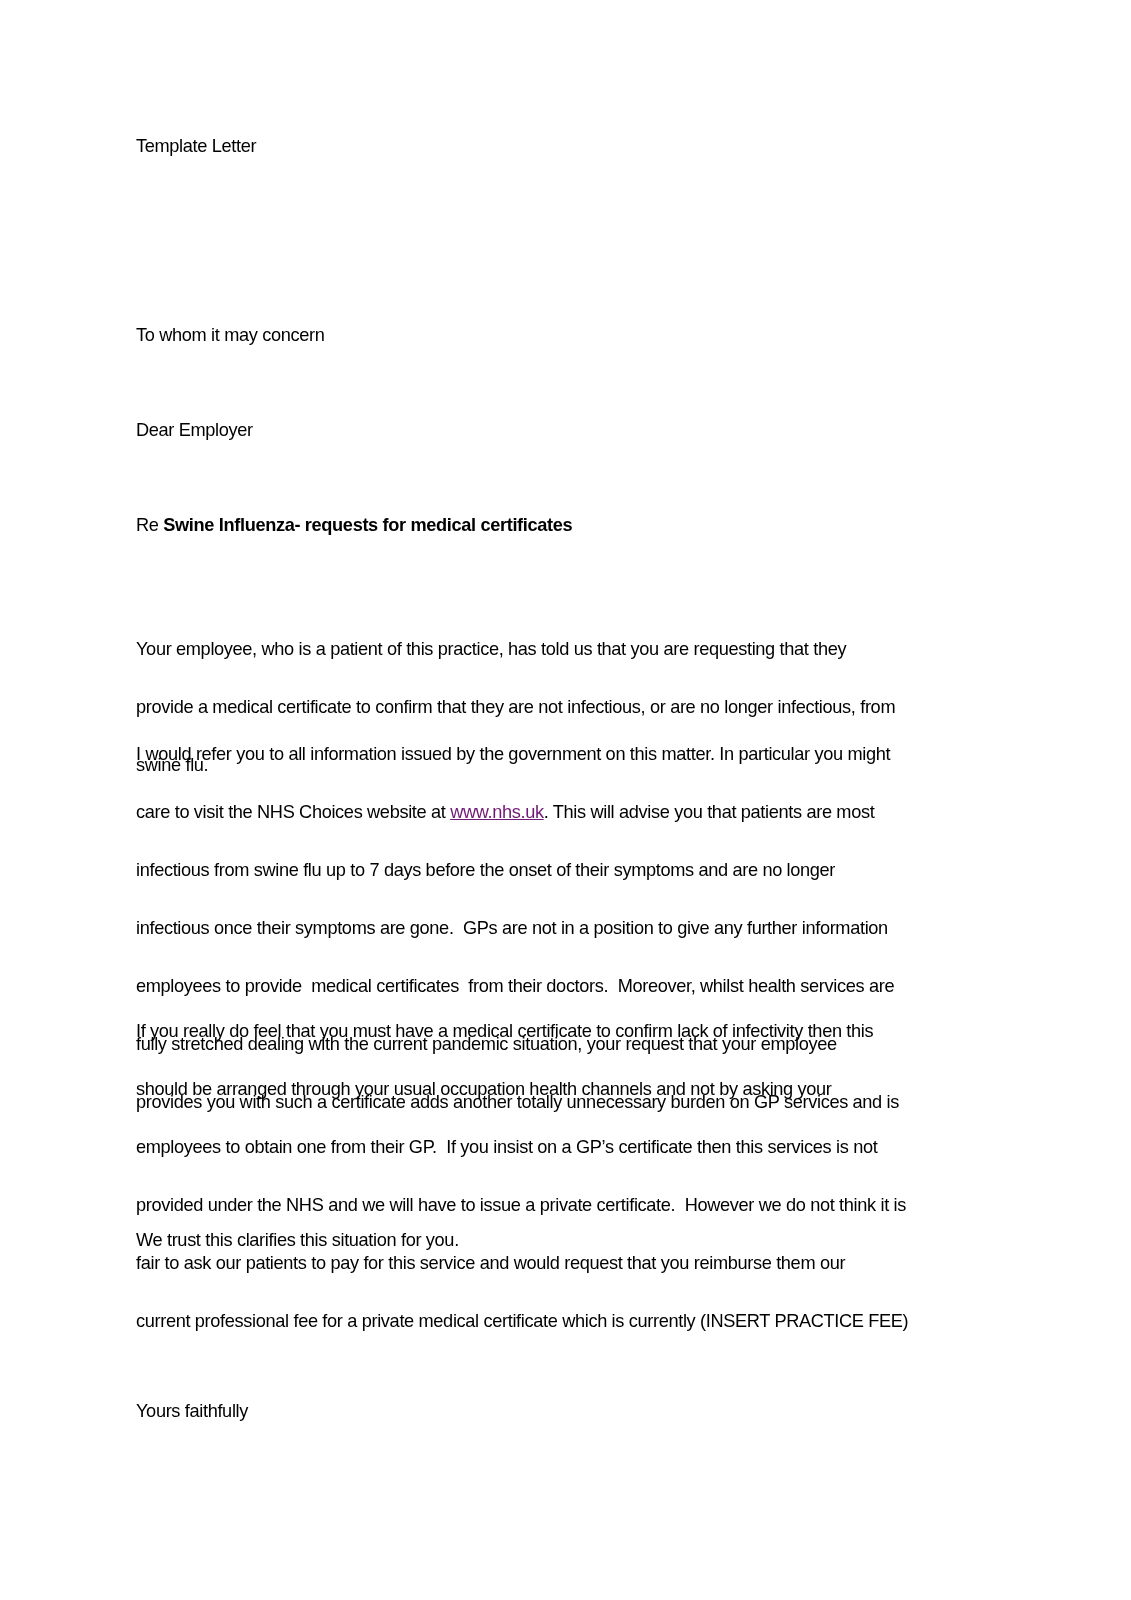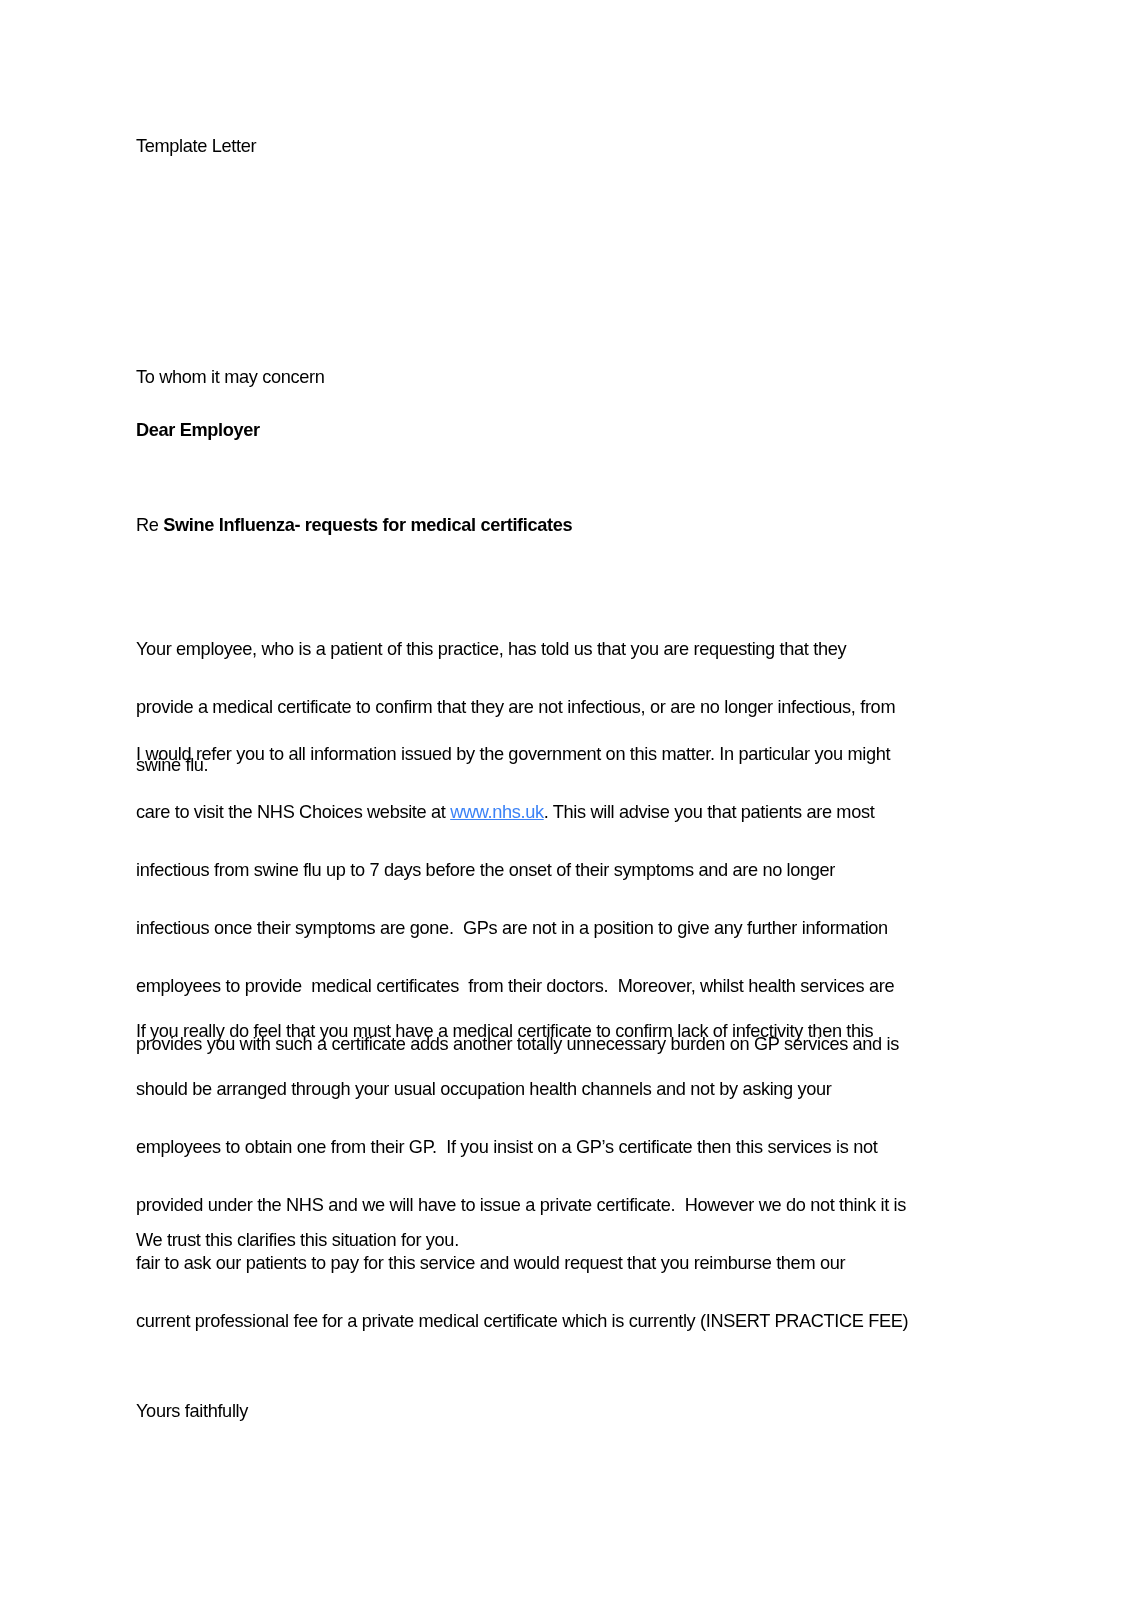--- a/index.html
+++ b/index.html
@@ -13,47 +13,48 @@
     .line {
       position: absolute; left: 136px; white-space: pre; letter-spacing: -0.35px;
       line-height: 29px;
     }
     .para {
       position: absolute; left: 136px; width: 860px; line-height: 29px;
       letter-spacing: -0.35px; white-space: pre-line;
     }
     .para .l { display: block; white-space: pre; }
     .bold { font-weight: bold; text-align: right; }
-    a.link { color: #3b82f6; text-decoration: underline; }
+    a.link { color: #701a75; text-decoration: underline; }
   </style>
 </head>
 <body>
 
 <div class="page">
 
   <div class="line" style="top:132px;">Template Letter</div>
 
-  <div class="line" style="top:321px;margin-top:42px;">To whom it may concern</div>
+  <div class="line" style="top:321px;">To whom it may concern</div>
 
-  <div class="line" style="top:416px;font-weight:bold;">Dear Employer</div>
+  <div class="line" style="top:416px;">Dear Employer</div>
 
   <div class="line" style="top:511px;"><span>Re </span><span class="bold">Swine Influenza- requests for medical certificates</span></div>
 
   <div class="para" style="top:606px;">
     <span class="l">Your employee, who is a patient of this practice, has told us that you are requesting that they</span>
     <span class="l">provide a medical certificate to confirm that they are not infectious, or are no longer infectious, from</span>
     <span class="l">swine flu.</span>
   </div>
 
   <div class="para" style="top:711px;">
     <span class="l">I would refer you to all information issued by the government on this matter. In particular you might</span>
     <span class="l"><span>care to visit the NHS Choices website at </span><a class="link" href="#">www.nhs.uk</a><span>. This will advise you that patients are most</span></span>
     <span class="l">infectious from swine flu up to 7 days before the onset of their symptoms and are no longer</span>
     <span class="l">infectious once their symptoms are gone.  GPs are not in a position to give any further information</span>
     <span class="l">employees to provide  medical certificates  from their doctors.  Moreover, whilst health services are</span>
+    <span class="l">fully stretched dealing with the current pandemic situation, your request that your employee</span>
     <span class="l">provides you with such a certificate adds another totally unnecessary burden on GP services and is</span>
   </div>
 
   <div class="para" style="top:988px;">
     <span class="l">If you really do feel that you must have a medical certificate to confirm lack of infectivity then this</span>
     <span class="l">should be arranged through your usual occupation health channels and not by asking your</span>
     <span class="l">employees to obtain one from their GP.  If you insist on a GP’s certificate then this services is not</span>
     <span class="l">provided under the NHS and we will have to issue a private certificate.  However we do not think it is</span>
     <span class="l">fair to ask our patients to pay for this service and would request that you reimburse them our</span>
     <span class="l">current professional fee for a private medical certificate which is currently (INSERT PRACTICE FEE)</span>

